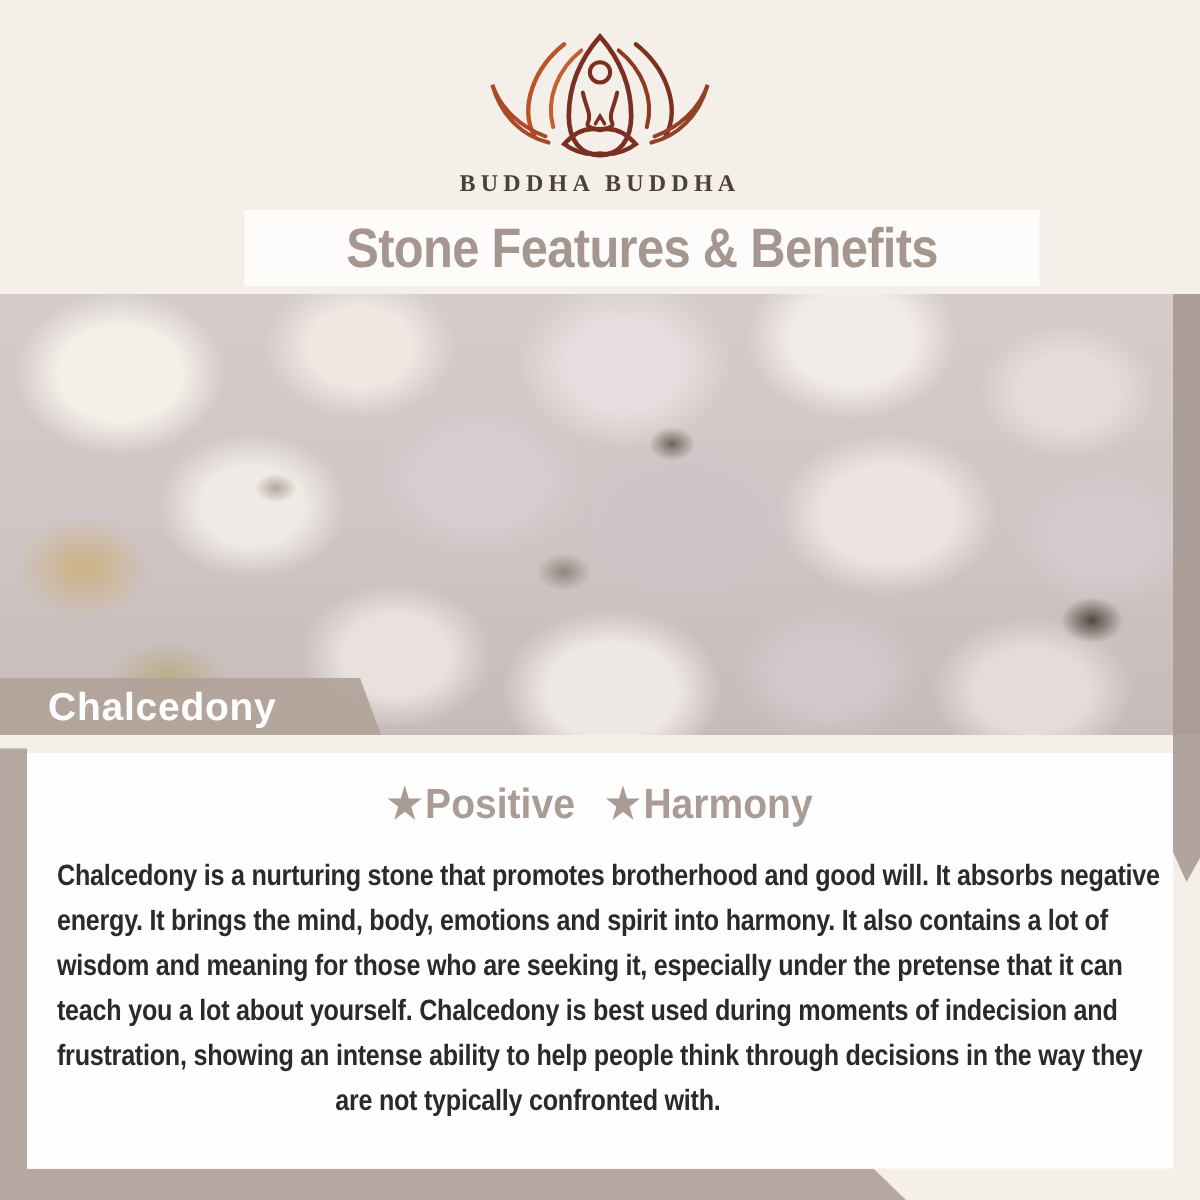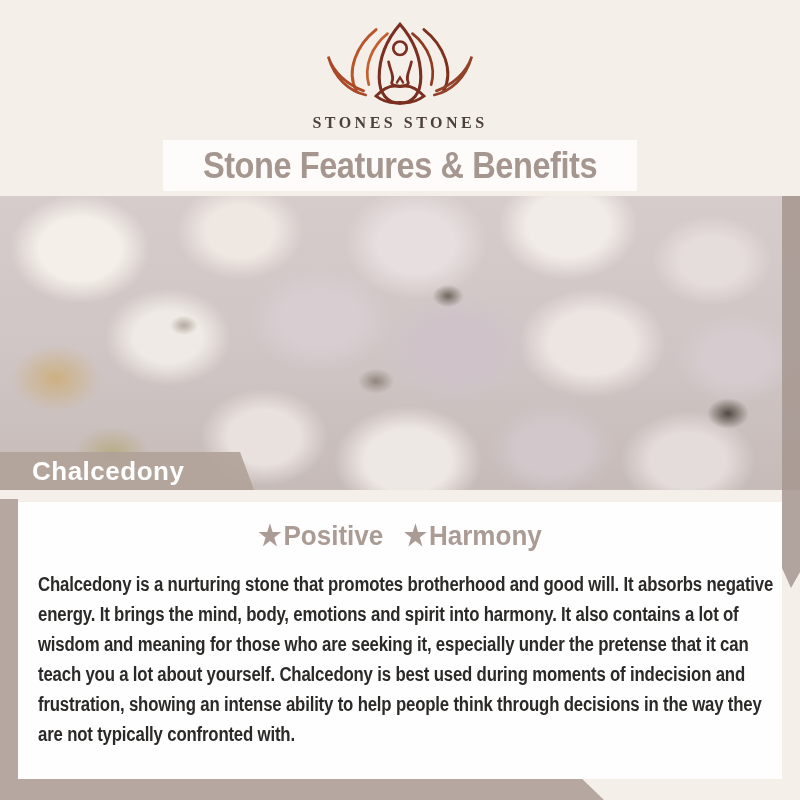--- a/index.html
+++ b/index.html
@@ -5,21 +5,21 @@
   html,body{margin:0;padding:0;}
   body{width:800px;height:800px;overflow:hidden;background:#f5efea;
        font-family:"Liberation Sans",sans-serif;position:relative;}
   .abs{position:absolute;}
 
   
   #logo{left:322px;top:20px;width:156px;height:96px;}
   #brand-name{left:0;top:114px;width:800px;text-align:center;
       font-family:"Liberation Serif",serif;font-weight:600;font-size:16px;
       letter-spacing:3.5px;color:#4b403c;}
-  #title-band{left:163px;top:140px;width:474px;height:51px;background:#fefcfa;
+  #title-band{left:163px;top:140px;width:530px;height:51px;background:#fefcfa;
       text-align:center;line-height:51px;}
   #title-band .title-text{display:inline-block;font-size:37px;font-weight:700;
       color:#a5968f;letter-spacing:-0.5px;transform:scaleX(.88);transform-origin:center;
       white-space:nowrap;}
 
   
   #photo{left:0;top:196px;width:800px;height:294px;background-color:#cdc4c2;
     background-image:
       radial-gradient(22px 16px at 56% 34%, rgba(90,78,66,.8), transparent 70%),
       radial-gradient(30px 22px at 91% 74%, rgba(62,52,44,.85), transparent 70%),
@@ -55,21 +55,21 @@
   #strip-left{left:0;top:499px;width:18px;height:301px;background:#b6a8a1;}
   #band-bottom{left:0;top:779px;width:604px;height:21px;background:#b6a8a1;
       clip-path:polygon(0 0,96.4% 0,100% 100%,0 100%);}
 
   
   #panel{left:18px;top:502px;width:764px;height:277px;background:#fefefe;}
   #benefits-row{left:0;top:519px;width:800px;display:flex;justify-content:center;
       gap:22px;transform:scaleX(.93);transform-origin:center;white-space:nowrap;}
   .benefit{font-size:28px;font-weight:700;color:#ab9b95;line-height:34px;}
   .benefit .star{font-size:28px;margin-right:2px;}
-  #description{left:38px;top:569px;width:730px;}
+  #description{left:38px;top:569px;width:730px;text-align:center;}
   .desc-line{height:30px;line-height:30px;font-size:19.5px;font-weight:600;
       color:#2b2a28;letter-spacing:-0.2px;white-space:nowrap;
       transform:scaleX(.86);transform-origin:0 50%;}
 </style>
 </head>
 <body>
 
 <div class="abs" id="logo">
   <svg width="156" height="96" viewBox="0 0 150 92">
     <g fill="none" stroke-linecap="round">
@@ -89,21 +89,21 @@
       <path d="M64,40 C66,50 70,54 67,60" stroke="#7b2f20" stroke-width="2.6"></path>
       <path d="M86,40 C84,50 80,54 83,60" stroke="#7b2f20" stroke-width="2.6"></path>
       <path d="M67,61 C70,64 80,64 83,61" stroke="#7b2f20" stroke-width="2.4"></path>
       <path d="M72,60 L75,55 L78,60" stroke="#7b2f20" stroke-width="2.2"></path>
 
       <path d="M52,73 C60,64 68,62 75,64 C82,62 90,64 98,73 C90,79 82,80 75,79 C68,80 60,79 52,73 Z" stroke="#7b2f20" stroke-width="2.8"></path>
     </g>
   </svg>
 </div>
 
-<div class="abs" id="brand-name">STONES STONES</div>
+<div class="abs" id="brand-name">BUDDHA BUDDHA</div>
 
 <div class="abs" id="title-band">
   <span class="title-text">Stone Features &amp; Benefits</span>
 </div>
 
 <div class="abs" id="photo"></div>
 
 <div class="abs" id="stone-label">Chalcedony</div>
 
 <div class="abs" id="ribbon-right"></div>

